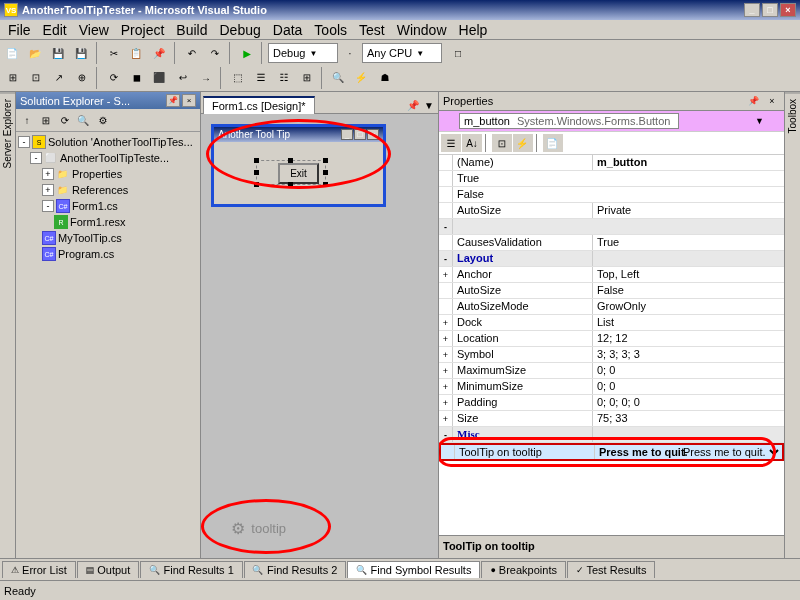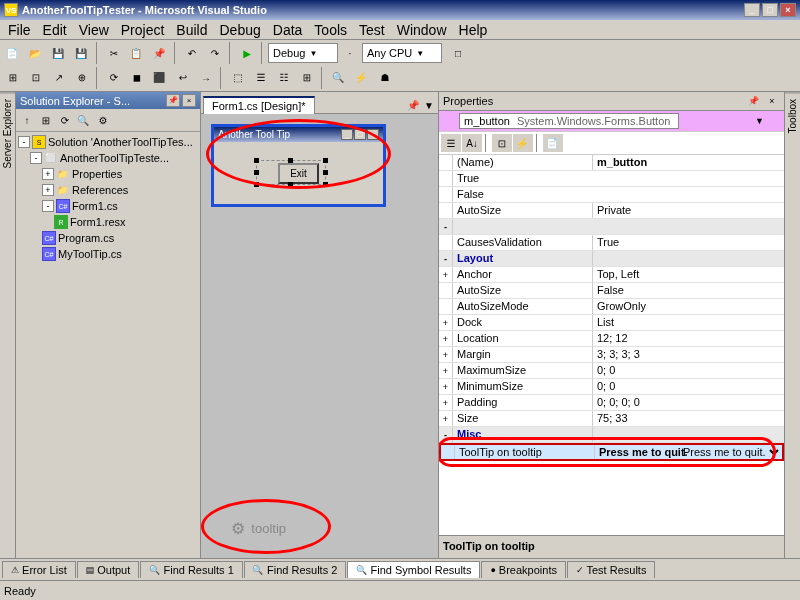--- a/index.html
+++ b/index.html
@@ -232,26 +232,26 @@
       </div>
 
 
       <div class="tree-item" style="padding-left:36px;">
         <span class="tree-icon icon-resx">R</span>
         <span>Form1.resx</span>
       </div>
 
       <div class="tree-item" style="padding-left:24px;">
         <span class="tree-icon icon-cs">C#</span>
-        <span>Program.cs</span>
+        <span>MyToolTip.cs</span>
       </div>
 
       <div class="tree-item" style="padding-left:24px;">
         <span class="tree-icon icon-cs">C#</span>
-        <span>MyToolTip.cs</span>
+        <span>Program.cs</span>
       </div>
     </div>
   </div>
 
   <div class="design-panel">
     <div class="tab-bar">
       <div class="tab active">
         <span>Form1.cs [Design]*</span>
       </div>
       <div style="flex:1;"></div>
@@ -379,21 +379,21 @@
         <div class="prop-col-name">Dock</div>
         <div class="prop-col-val">List</div>
       </div>
       <div class="prop-row">
         <div class="prop-col-expand">+</div>
         <div class="prop-col-name">Location</div>
         <div class="prop-col-val">12; 12</div>
       </div>
       <div class="prop-row">
         <div class="prop-col-expand">+</div>
-        <div class="prop-col-name">Margin</div>
+        <div class="prop-col-name">Symbol</div>
         <div class="prop-col-val">3; 3; 3; 3</div>
       </div>
       <div class="prop-row">
         <div class="prop-col-expand">+</div>
         <div class="prop-col-name">MaximumSize</div>
         <div class="prop-col-val">0; 0</div>
       </div>
       <div class="prop-row">
         <div class="prop-col-expand">+</div>
         <div class="prop-col-name">MinimumSize</div>
@@ -404,21 +404,21 @@
         <div class="prop-col-name">Padding</div>
         <div class="prop-col-val">0; 0; 0; 0</div>
       </div>
       <div class="prop-row">
         <div class="prop-col-expand">+</div>
         <div class="prop-col-name">Size</div>
         <div class="prop-col-val">75; 33</div>
       </div>
       <div class="prop-row category">
         <div class="prop-col-expand">-</div>
-        <div class="prop-col-name" style="color:#0000aa;">Misc</div>
+        <div class="prop-col-name" style="color:#0000aa;font-family:Liberation Serif, serif;">Misc</div>
         <div class="prop-col-val"></div>
       </div>
 
       <div class="prop-row" style="background:#d0e8ff; border: 2px solid #cc0000; position:relative;">
         <div class="prop-col-expand"></div>
         <div class="prop-col-name">ToolTip on tooltip</div>
         <div class="prop-col-val" style="font-weight:bold;">
           Press me to quit.
           <select style="position:absolute; right:0; top:0; height:100%; border:none; background:transparent; font-size:11px;">
             <option>Press me to quit.</option>

